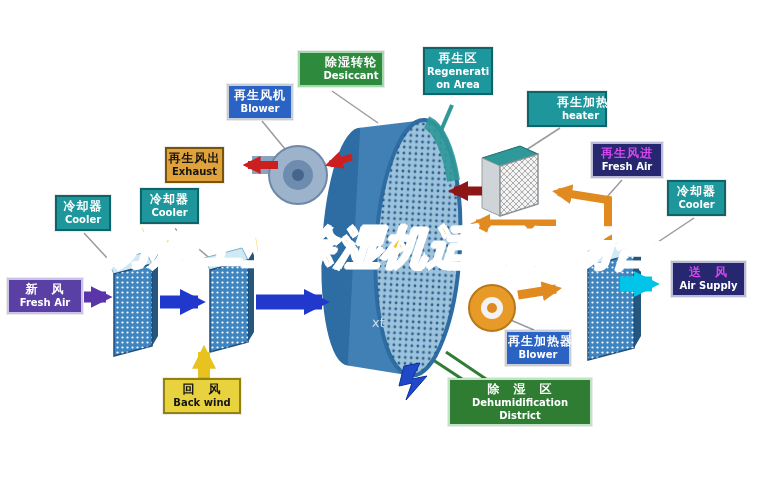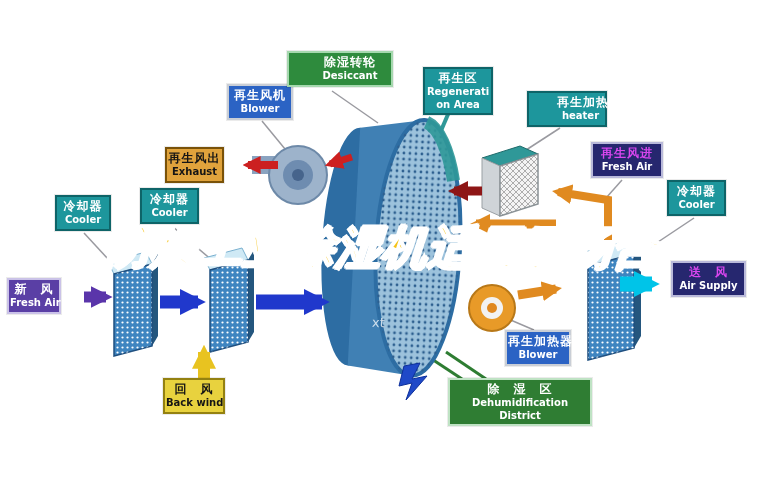--- a/index.html
+++ b/index.html
@@ -146,26 +146,26 @@
     <path d="M404,366 L420,363 L412,379 L427,376 L406,400 L412,383 L399,386 Z" fill="#1f49c8" stroke="#0d2f9a" stroke-width="1"></path>
   </svg>
 
   <div class="watermark">防爆工业除湿机适用于场合</div>
 
   <div class="lbl blue" style="left:227px;top:84px;width:66px;">
     <div class="zh">再生风机</div>
     <div class="en">Blower</div>
   </div>
 
-  <div class="lbl green" style="left:287px;top:51px;width:106px;padding-left:21px;">
+  <div class="lbl green" style="left:298px;top:51px;width:86px;padding-left:21px;">
     <div class="zh">除湿转轮</div>
     <div class="en">Desiccant</div>
   </div>
 
-  <div class="lbl teal" style="left:423px;top:47px;width:70px;margin-top:20px;">
+  <div class="lbl teal" style="left:423px;top:47px;width:70px;">
     <div class="zh">再生区</div>
     <div class="en">Regenerati</div>
     <div class="en">on Area</div>
   </div>
 
   <div class="lbl teal" style="left:527px;top:91px;width:80px;padding-left:28px;">
     <div class="zh">再生加热器</div>
     <div class="en">heater</div>
   </div>
 
@@ -187,31 +187,31 @@
   <div class="lbl teal" style="left:140px;top:188px;width:59px;">
     <div class="zh">冷却器</div>
     <div class="en">Cooler</div>
   </div>
 
   <div class="lbl teal" style="left:667px;top:180px;width:59px;">
     <div class="zh">冷却器</div>
     <div class="en">Cooler</div>
   </div>
 
-  <div class="lbl purple" style="left:7px;top:278px;width:54px;">
+  <div class="lbl purple" style="left:7px;top:278px;width:76px;">
     <div class="zh">新　风</div>
     <div class="en">Fresh Air</div>
   </div>
 
   <div class="lbl navy" style="left:671px;top:261px;width:75px;">
     <div class="zh">送　风</div>
     <div class="en">Air Supply</div>
   </div>
 
-  <div class="lbl yellow" style="left:163px;top:378px;width:62px;">
+  <div class="lbl yellow" style="left:163px;top:378px;width:78px;">
     <div class="zh">回　风</div>
     <div class="en">Back wind</div>
   </div>
 
   <div class="lbl blue" style="left:505px;top:330px;width:66px;">
     <div class="zh">再生加热器</div>
     <div class="en">Blower</div>
   </div>
 
   <div class="lbl dgreen" style="left:448px;top:378px;width:144px;">

